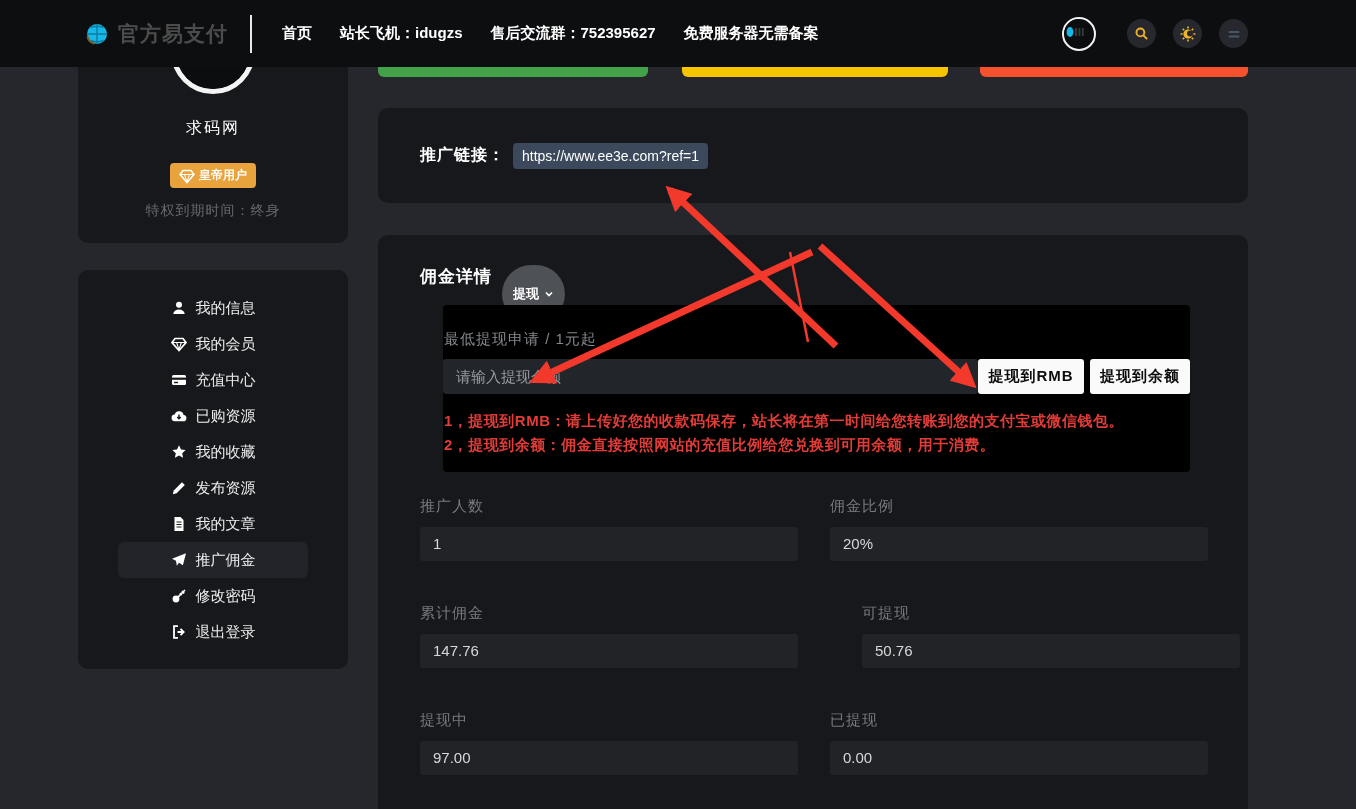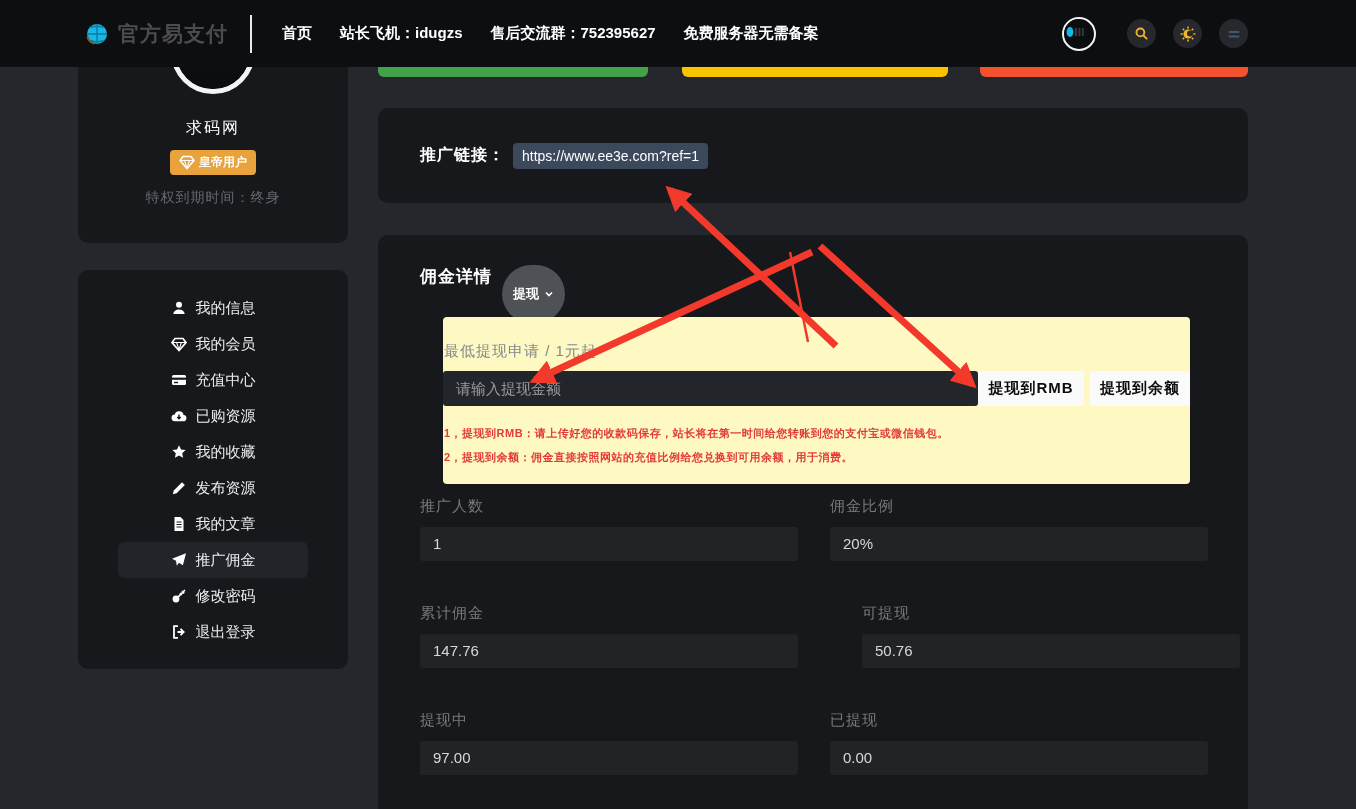--- a/index.html
+++ b/index.html
@@ -14,21 +14,21 @@
   .nav-link{color:#ffffff;font-size:15px;font-weight:bold;cursor:pointer;white-space:nowrap;}
   .nav-right{position:absolute;right:108px;top:0;height:67px;display:flex;align-items:center;gap:17px;}
   .icon-btn{width:29px;height:29px;border-radius:50%;background:#26282d;display:flex;align-items:center;justify-content:center;cursor:pointer;}
   .nav-avatar{width:30px;height:30px;border-radius:50%;background:#0b0d0f;border:2px solid #f2f2f2;overflow:hidden;cursor:pointer;margin-right:14px;}
 
   
   .card{position:absolute;background:#17181b;border-radius:10px;}
   .profile-card{left:78px;top:40px;width:270px;height:203px;text-align:center;}
   .profile-avatar{position:absolute;left:50%;top:-30px;transform:translateX(-50%);width:84px;height:84px;border-radius:50%;background:#0b0d0f;border:5px solid #f4f4f4;box-sizing:border-box;overflow:hidden;}
   .profile-name{margin-top:78px;color:#ffffff;font-size:16px;font-weight:normal;letter-spacing:2px;}
-  .profile-badge{display:inline-flex;align-items:flex-start;gap:4px;margin-top:11px;background:#e8a33d;color:#ffffff;font-size:12px;font-weight:bold;padding:4px 9px;border-radius:4px;}
+  .profile-badge{display:inline-flex;align-items:flex-end;gap:4px;margin-top:24px;background:#e8a33d;color:#ffffff;font-size:12px;font-weight:bold;padding:4px 9px;border-radius:4px;}
   .profile-expiry{margin-top:14px;color:#66696e;font-size:14px;letter-spacing:1px;}
 
   
   .menu-card{left:78px;top:270px;width:270px;height:405px;padding:20px 0 19px 0;box-sizing:content-box;height:360px;}
   .menu-item{height:36px;margin:0 40px;display:flex;align-items:center;justify-content:center;gap:9px;color:#eceded;font-size:15px;border-radius:6px;cursor:pointer;}
   .menu-item.active{background:#222429;}
   .mi{width:16px;height:16px;flex:0 0 16px;}
 
   
   .bar-stub{position:absolute;top:62px;height:15px;border-radius:0 0 6px 6px;z-index:1;}
@@ -37,28 +37,28 @@
   .promo-card{left:378px;top:108px;width:870px;height:95px;display:flex;align-items:center;}
   .promo-label{margin-left:42px;color:#ffffff;font-size:16px;font-weight:bold;letter-spacing:1px;}
   .promo-chip{margin-left:8px;background:#3c495c;color:#ffffff;font-size:14px;padding:5px 9px;border-radius:4px;cursor:pointer;}
 
   
   .commission-card{left:378px;top:235px;width:870px;height:574px;border-radius:10px 10px 0 0;}
   .comm-header{position:absolute;left:42px;top:30px;display:flex;align-items:flex-start;gap:10px;}
   .comm-title{color:#ffffff;font-size:17px;font-weight:bold;letter-spacing:1px;}
   .comm-pill{display:flex;align-items:center;gap:5px;background:#4e5156;border-radius:999px;padding:20px 11px;color:#ffffff;font-size:13px;font-weight:bold;cursor:pointer;}
 
-  .withdraw-box{position:absolute;left:65px;top:82px;width:747px;height:167px;background:#fef9c3;border-radius:4px;}
+  .withdraw-box{position:absolute;left:65px;top:70px;width:747px;height:167px;background:#000000;border-radius:4px;}
   .min-label{position:absolute;left:1px;top:25px;color:#84878c;font-size:15px;letter-spacing:1px;}
   .withdraw-input{position:absolute;left:0;top:54px;width:535px;height:35px;background:#222529;border:none;outline:none;border-radius:3px;color:#d8d9db;font-size:15px;padding:0 13px;box-sizing:border-box;font-family:inherit;}
   .withdraw-input::placeholder{color:#989ca1;}
   .wd-btn{position:absolute;top:54px;height:35px;background:#fafafa;color:#0c0c0c;border:none;border-radius:3px;font-size:15px;font-weight:bold;cursor:pointer;font-family:inherit;letter-spacing:1px;}
   .wd-btn.rmb{left:535px;width:106px;}
   .wd-btn.balance{left:647px;width:100px;}
-  .notes{position:absolute;left:1px;top:104px;color:#e23c38;font-size:11px;line-height:24px;font-weight:bold;letter-spacing:0.5px;}
+  .notes{position:absolute;left:1px;top:104px;color:#e23c38;font-size:15px;line-height:24px;font-weight:bold;letter-spacing:0.5px;}
   .stat-label{color:#77797d;font-size:15px;letter-spacing:1px;}
   .stat-field{margin-top:11px;height:34px;line-height:34px;background:#212327;border-radius:3px;color:#d7d8d9;font-size:15px;padding-left:13px;}
   .stat-block{position:absolute;width:378px;}
 
   
   .annotations{position:absolute;left:0;top:0;width:1356px;height:809px;z-index:40;pointer-events:none;}
 </style>
 </head>
 <body>
 

